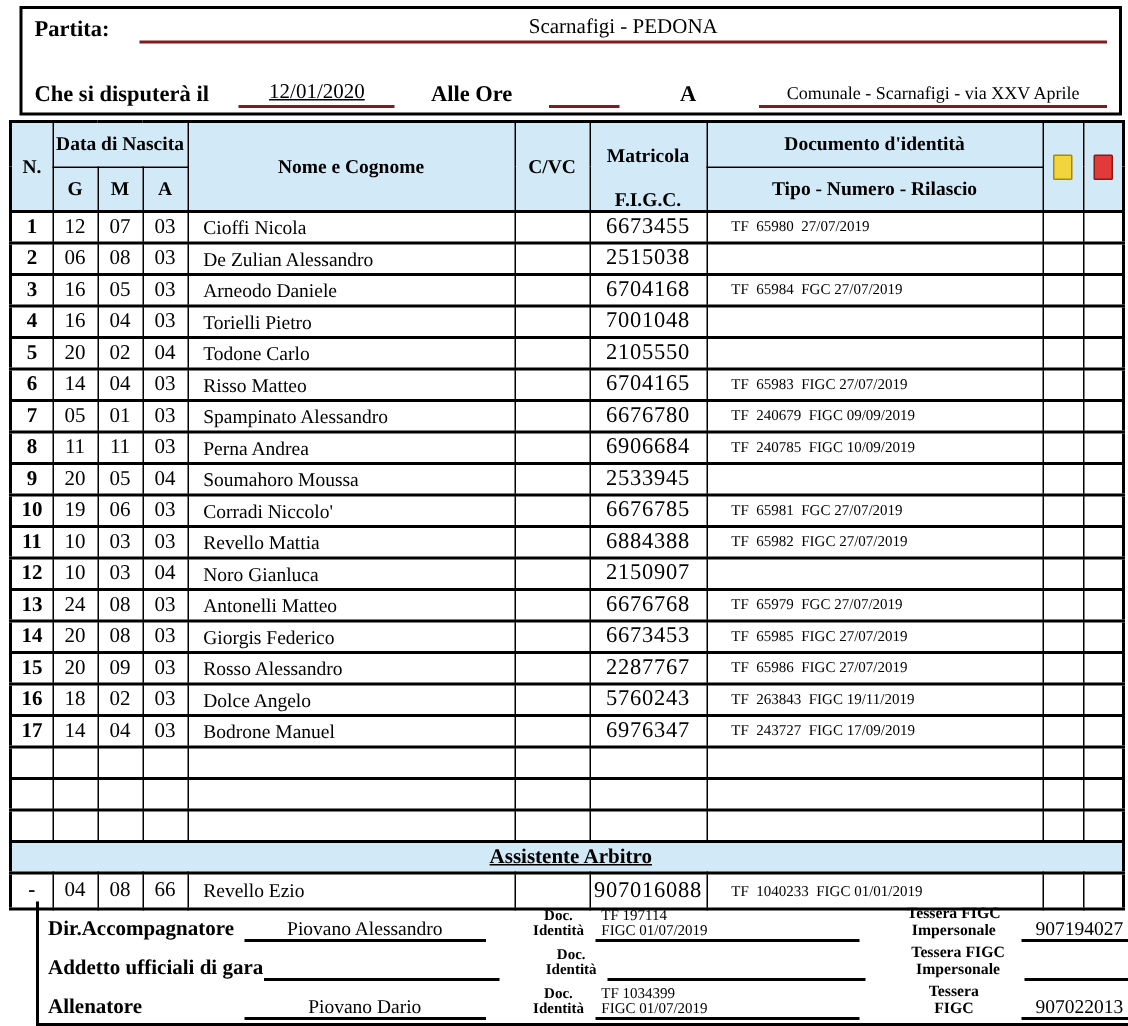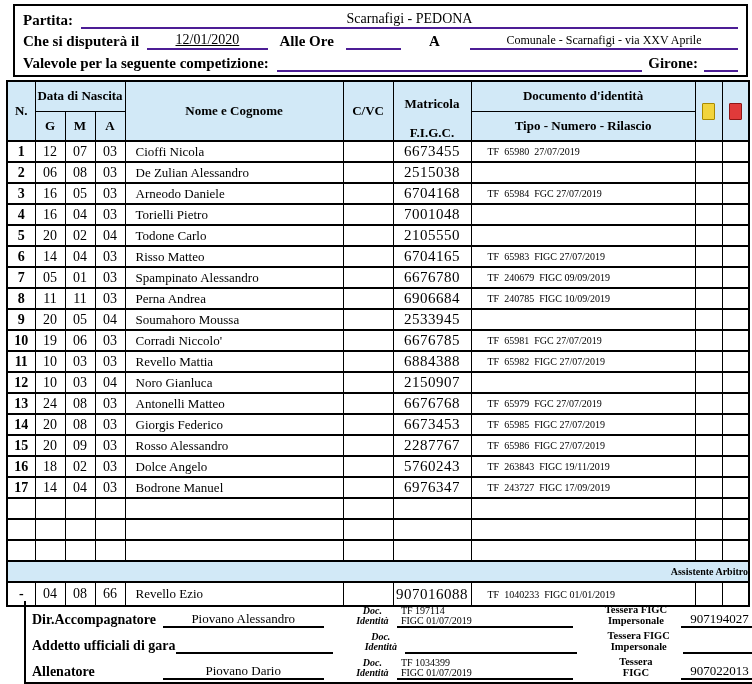--- a/index.html
+++ b/index.html
@@ -7,23 +7,23 @@
     --yellow-card:#f2d43c;
     --red-card:#e03a3a;
     --ink:#000;
   }
   *{box-sizing:border-box;margin:0;padding:0;}
   body{background:#fff;font-family:"Liberation Serif","DejaVu Serif",serif;color:var(--ink);}
   .page{position:relative;width:752px;height:684px;background:#fff;overflow:hidden;}
 
   
   .topbox{position:absolute;left:13px;top:4px;width:735px;height:73px;border:2px solid #000;padding:1px 8px 3px 8px;display:flex;flex-direction:column;justify-content:space-between;}
-  .toprow{display:flex;align-items:flex-end;height:22px;}
+  .toprow{display:flex;align-items:flex-end;height:22px;gap:12px;}
   .lbl{font-weight:bold;font-size:15px;white-space:nowrap;line-height:17px;}
-  .ufield{border-bottom:2px solid #4c1d95;text-align:center;font-size:14px;line-height:16px;min-height:16px;}
+  .ufield{border-bottom:2px solid #7f1d1d;text-align:center;font-size:14px;line-height:16px;min-height:16px;}
   .f-partita{flex:1;margin-left:8px;}
   .f-date{width:122px;margin-left:8px;text-decoration:underline;}
   .f-time{width:56px;margin-left:12px;}
   .f-venue{width:272px;margin-left:30px;font-size:12px;line-height:15px;}
   .f-comp{flex:1;margin-left:8px;}
   .f-girone{width:34px;margin-left:6px;}
   .ml12{margin-left:12px;} .ml28{margin-left:28px;} .ml6{margin-left:6px;}
 
   
   .tablewrap{position:absolute;left:6px;top:80px;width:742px;}
@@ -34,34 +34,34 @@
   th.docsub{font-size:12px;}
   th.matr2 div{line-height:15px;font-size:13px;margin-top:14px;}
   thead{border-bottom:2px solid #000;}
   tbody tr{height:21px;border-top:2px solid #000;border-bottom:2px solid #000;}
   td.c-n{font-weight:bold;font-size:14px;text-align:center;}
   td.c-g,td.c-m,td.c-a{font-size:14px;text-align:center;}
   td.c-name{font-size:13px;text-align:left;padding-left:10px;}
   td.c-matr{font-size:15px;text-align:center;letter-spacing:.5px;}
   td.c-doc{font-size:10px;text-align:left;padding-left:16px;white-space:pre;}
   tr.bar{height:21px;}
-  tr.bar td{background:var(--header-bg);font-weight:bold;font-size:10px;text-align:right;padding-left:5px;}
+  tr.bar td{background:var(--header-bg);font-weight:bold;font-size:14px;text-align:center;padding-left:5px;text-decoration:underline;}
   tr.assist{height:24px;}
   .card{width:13px;height:17px;margin:0 auto;border-radius:1px;}
   .card.y{background:var(--yellow-card);border:1px solid #a98a00;}
   .card.r{background:var(--red-card);border:1px solid #8f1616;}
 
   
   .officials{position:absolute;left:24px;top:601px;width:742px;height:83px;border:2px solid #000;border-top:none;padding:1px 6px 2px 6px;display:flex;flex-direction:column;justify-content:space-between;}
   .off-row{display:flex;align-items:flex-end;height:26px;}
   .off-role{width:146px;font-weight:bold;font-size:14px;line-height:16px;white-space:nowrap;}
   .off-field{border-bottom:2px solid #000;}
   .of-name{width:180px;text-align:center;font-size:13px;line-height:15px;min-height:15px;}
   .off-label{font-weight:bold;font-size:10px;line-height:10px;text-align:center;}
-  .ol-doc{width:46px;margin-left:28px;padding-bottom:2px;font-style:italic;}
+  .ol-doc{width:46px;margin-left:28px;padding-bottom:2px;}
   .of-doc{width:196px;margin-left:4px;font-size:10px;line-height:10px;padding-left:4px;min-height:20px;display:flex;flex-direction:column;justify-content:flex-end;}
   .ol-tess{width:92px;margin-left:22px;padding-bottom:2px;font-size:10.5px;line-height:11px;}
   .of-tess{width:86px;margin-left:4px;text-align:center;font-size:13px;line-height:15px;min-height:15px;}
 </style>
 </head>
 <body>
 
 <div class="page">
 
   <div class="topbox">
@@ -69,26 +69,20 @@
       <span class="lbl">Partita:</span>
       <span class="ufield f-partita">Scarnafigi - PEDONA</span>
     </div>
     <div class="toprow">
       <span class="lbl">Che si disputerà il</span>
       <span class="ufield f-date">12/01/2020</span>
       <span class="lbl ml12">Alle Ore</span>
       <span class="ufield f-time"></span>
       <span class="lbl ml28">A</span>
       <span class="ufield f-venue">Comunale - Scarnafigi - via XXV Aprile</span>
-    </div>
-    <div class="toprow">
-      <span class="lbl">Valevole per la seguente competizione:</span>
-      <span class="ufield f-comp"></span>
-      <span class="lbl ml6">Girone:</span>
-      <span class="ufield f-girone"></span>
     </div>
   </div>
 
   <div class="tablewrap">
     <table>
       <colgroup>
         <col style="width:28px">
           <col style="width:30px">
           <col style="width:30px">
           <col style="width:30px">

